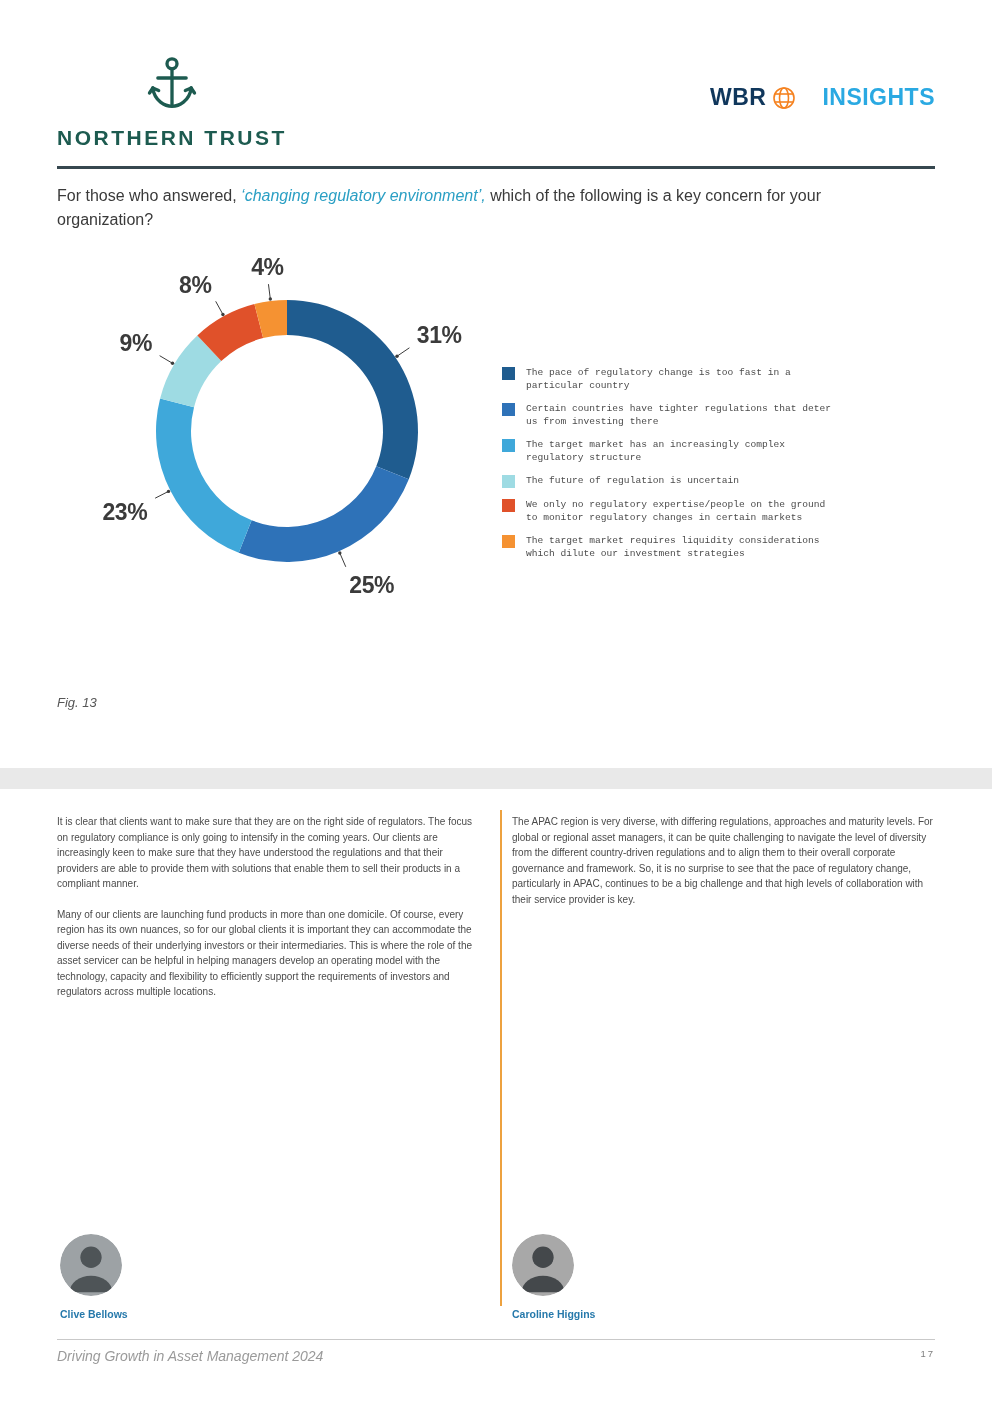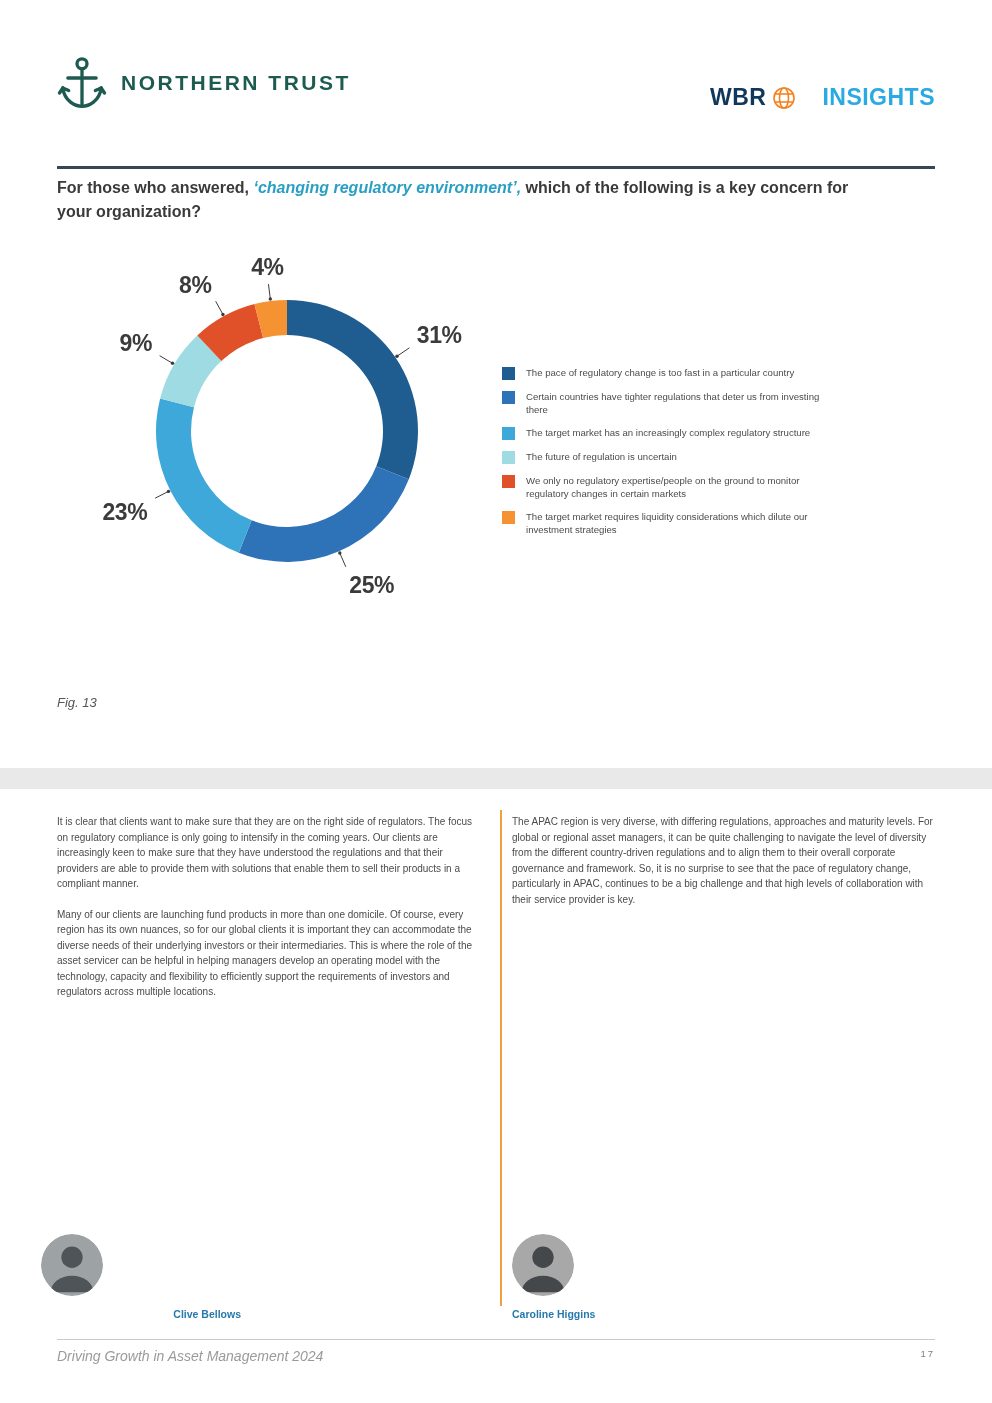--- a/index.html
+++ b/index.html
@@ -1,54 +1,54 @@
 <!DOCTYPE html>
 <html><head>
 <meta charset="utf-8">
 <style>
   * { margin:0; padding:0; box-sizing:border-box; }
   body { background:#ffffff; font-family:"Liberation Sans", sans-serif; }
   .page { position:relative; width:992px; height:1403px; background:#ffffff; overflow:hidden; }
 
   
-  .brand { position:absolute; left:57px; top:54px; display:flex; align-items:center; gap:14px; }
+  .brand { position:absolute; left:57px; top:54px; display:flex; align-items:center; gap:14px;flex-direction:column; }
   .brand-text { font-size:21px; font-weight:700; letter-spacing:2.5px; color:#1d5b50; }
   .wbr { position:absolute; right:57px; top:84px; display:flex; align-items:center; gap:5px; }
   .wbr-w { font-size:23px; font-weight:800; color:#10375c; letter-spacing:0.5px; }
   .wbr-i { font-size:23px; font-weight:800; color:#2aa9e2; letter-spacing:0.5px;margin-left:20px; }
   .header-rule { position:absolute; left:57px; width:878px; top:166px; height:3px; background:#36474f; }
 
   
-  .question { position:absolute; left:57px; top:176px; width:830px; font-size:16px; font-weight:700; color:#3a3a3a; line-height:1.5; }
+  .question { position:absolute; left:57px; top:184px; width:830px; font-size:16px; font-weight:400; color:#3a3a3a; line-height:1.5; }
   .question .hl { font-style:italic; color:#2a9fc4; }
 
   
   .chart-svg { position:absolute; left:90px; top:250px; width:390px; height:350px; }
   .pct-label { font-size:23px; font-weight:bold; fill:#3b3b3b; font-family:"Liberation Sans", sans-serif; letter-spacing:-0.5px; }
 
   
   .legend { position:absolute; left:502px; top:366px; width:338px; }
-  .legend-item { display:flex; gap:11px; margin-bottom:10px; align-items:flex-start; }
+  .legend-item { display:flex; gap:11px; margin-bottom:10px; align-items:flex-start;font-family:Liberation Mono, monospace; }
   .swatch { width:13px; height:13px; flex:0 0 13px; margin-top:1px; }
   .legend-label { font-size:9.6px; line-height:13px; color:#4c4c4c; }
 
   .fig-caption { position:absolute; left:57px; top:695px; font-size:13px; font-style:italic; color:#565656; }
 
   .gray-band { position:absolute; left:0; top:768px; width:992px; height:21px; background:#e9e9e9; }
 
   
   .body-col { position:absolute; top:808px; width:428px; font-size:10px; line-height:15.5px; color:#4b4b4b;margin-top:6px; }
   .body-col p { margin-bottom:15px; }
   .col-left { left:57px; }
   .col-right { left:512px; }
   .col-divider { position:absolute; left:500px; top:810px; width:2px; height:496px; background:#eda13f; }
 
   
   .person { position:absolute; width:200px; }
-  .person-left { left:41px; top:1234px;text-align:right; }
+  .person-left { left:60px; top:1234px; }
   .person-right { left:512px; top:1234px; }
   .avatar { width:62px; height:62px; border-radius:50%; overflow:hidden; }
   .person-name { margin-top:12px; font-size:10.5px; font-weight:700; color:#2679ab; }
 
   
   .footer-rule { position:absolute; left:57px; width:878px; top:1339px; height:1px; background:#c9c9c9; }
   .footer-left { position:absolute; left:57px; top:1348px; font-size:14px; font-style:italic; color:#9a9a9a; }
   .footer-page { position:absolute; right:57px; top:1348px; font-size:9.5px; color:#7d7d7d; letter-spacing:2px; }
 </style>
 </head>

